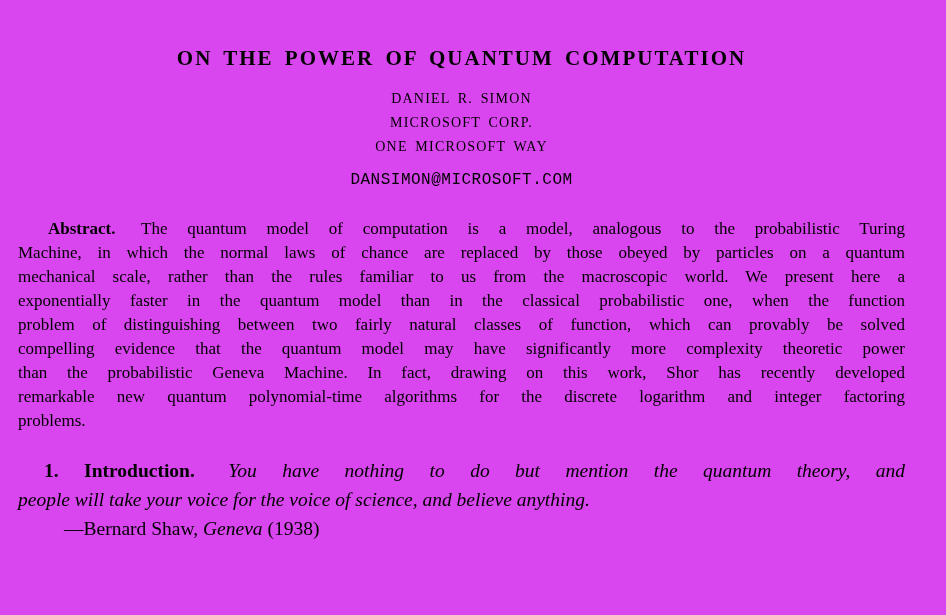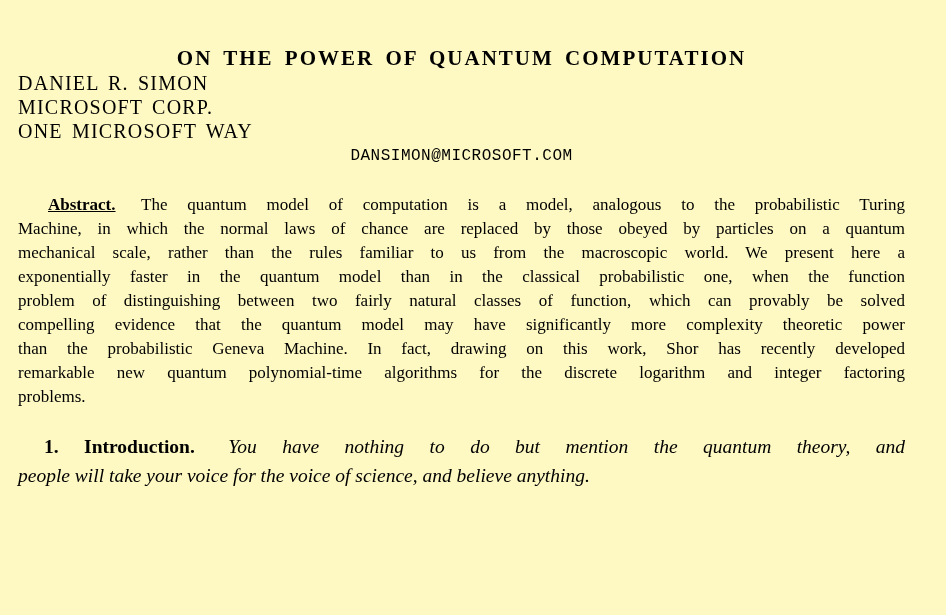--- a/index.html
+++ b/index.html
@@ -7,41 +7,43 @@
     padding: 0;
     background: #ffffff;
     color: #000000;
     font-family: "Liberation Serif", "DejaVu Serif", serif;
   }
   .page {
     position: relative;
     box-sizing: border-box;
     width: 946px;
     height: 615px;
-    background: #fef9c3;
+    background: #d946ef;
     padding: 45px 41px 0 18px;
     overflow: hidden;
   }
   .title {
     text-align: center;
     font-size: 21px;
     font-weight: 700;
     line-height: 26px;
     letter-spacing: 2px;
     word-spacing: 4px;
     white-space: nowrap;
   }
   .authors {
-    font-size: 20px;
+    margin-top: 16px;
+    text-align: center;
+    font-size: 14px;
     line-height: 24px;
     letter-spacing: 1.2px;
     word-spacing: 3px;
   }
   .email {
-    margin-top: 4px;
+    margin-top: 12px;
     text-align: center;
     font-family: "Liberation Mono", "DejaVu Sans Mono", monospace;
     font-size: 16px;
     letter-spacing: 0.5px;
   }
   .abstract {
     margin-top: 28px;
     font-size: 17px;
     line-height: 24px;
   }
@@ -50,21 +52,20 @@
     text-align-last: justify;
     text-justify: inter-word;
     white-space: normal;
   }
   .abstract-first {
     text-indent: 30px;
   }
   .abstract-label {
     font-weight: 700;
     margin-right: 6px;
-    text-decoration: underline;
   }
   .intro {
     margin-top: 23px;
     font-size: 19.5px;
     line-height: 29px;
   }
   .intro-first {
     text-indent: 26px;
   }
   .intro-heading {
@@ -111,15 +112,20 @@
     <div class="jline">remarkable new quantum polynomial-time algorithms for the discrete logarithm and integer factoring</div>
     <div>problems.</div>
   </div>
 
   <div class="intro">
     <div class="jline intro-first">
       <span class="intro-heading">1. Introduction.</span>
       <span class="quote">You have nothing to do but mention the quantum theory, and</span>
     </div>
     <div class="quote">people will take your voice for the voice of science, and believe anything.</div>
+    <div class="attribution">
+      <span>—Bernard Shaw,</span>
+      <span class="source">Geneva</span>
+      <span>(1938)</span>
+    </div>
   </div>
 
 </div>
 
 </body></html>

